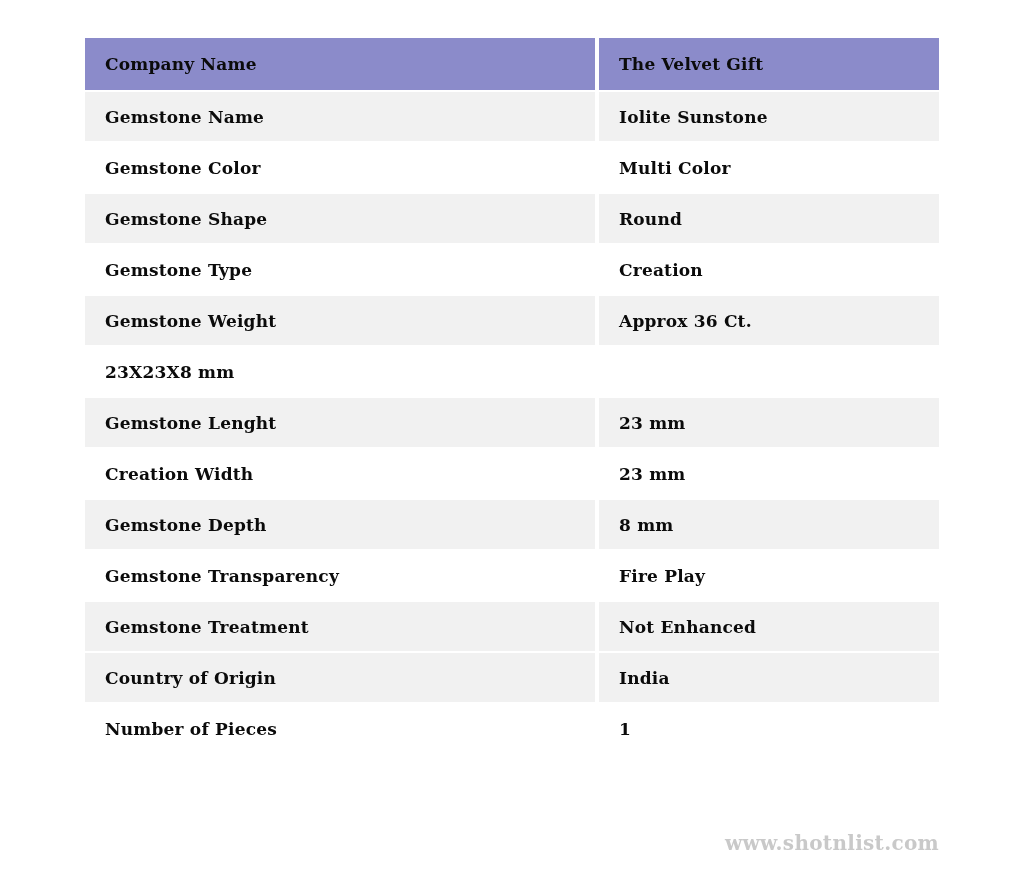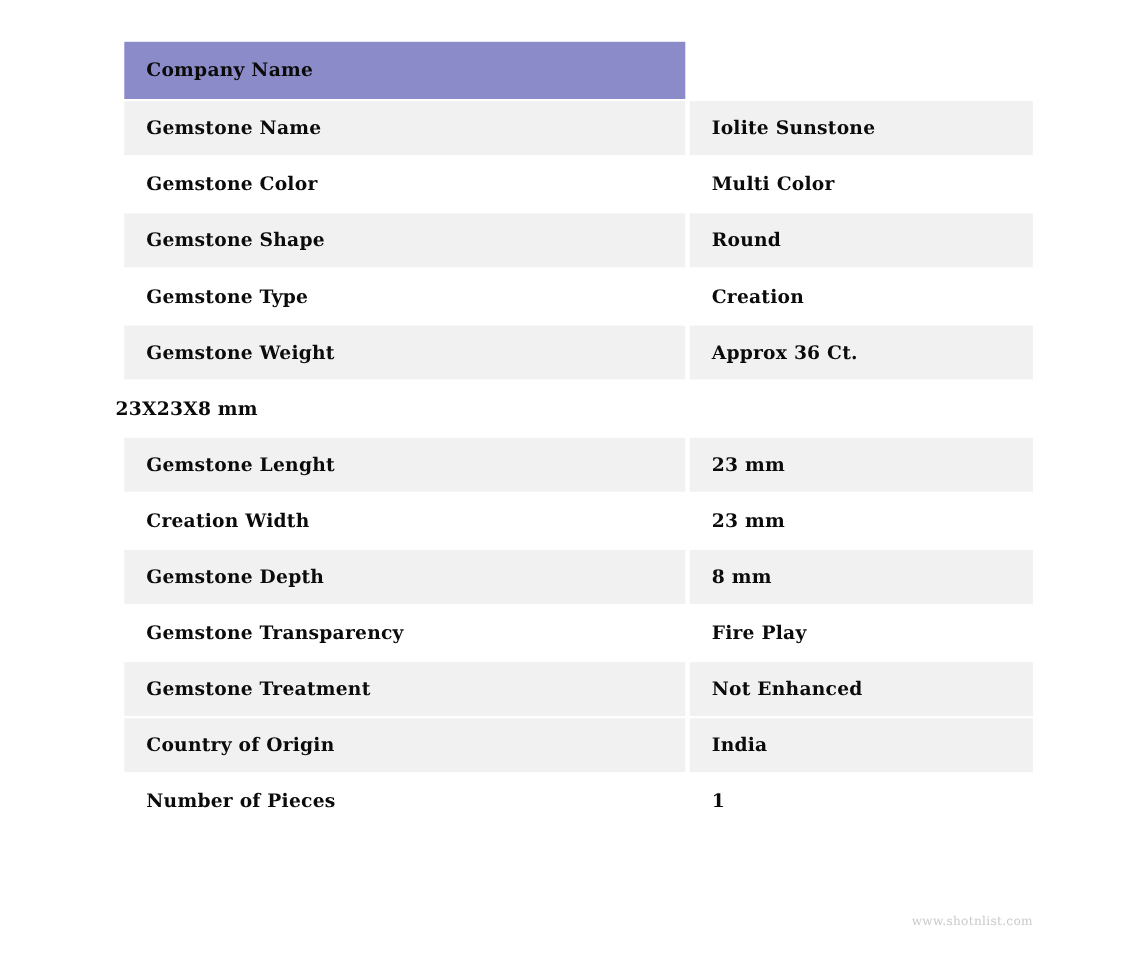--- a/index.html
+++ b/index.html
@@ -30,48 +30,49 @@
   }
   .cell{
     display:flex;align-items:center;
     padding-left:20px;
     height:49px;
     font-size:17px;
     font-weight:700;
     color:var(--text-color);
     letter-spacing:0.2px;
   }
-  .cell.label{flex:0 0 510px;margin-left:28px;}
+  .cell.label{flex:0 0 510px;}
   .cell.value{flex:1 1 auto;}
   .row.header .cell{
     background:var(--header-bg);
     height:52px;
   }
   .row.alt .cell{
     background:var(--row-alt-bg);
   }
   .watermark{
     position:absolute;
     right:85px;
     top:831px;
-    font-size:11px;
-    font-weight:400;
+    font-size:20px;
+    font-weight:700;
     color:var(--watermark-color);
     letter-spacing:0.3px;
   }
 </style>
 </head>
 <body>
 
 <div class="page">
 
   <div class="spec-table">
 
     <div class="row header">
       <div class="cell label">Company Name</div>
+      <div class="cell value">The Velvet Gift</div>
     </div>
 
     <div id="table-rows">
         <div class="row alt">
           <div class="cell label">Gemstone Name</div>
           <div class="cell value">Iolite Sunstone</div>
         </div>
         <div class="row">
           <div class="cell label">Gemstone Color</div>
           <div class="cell value">Multi Color</div>

